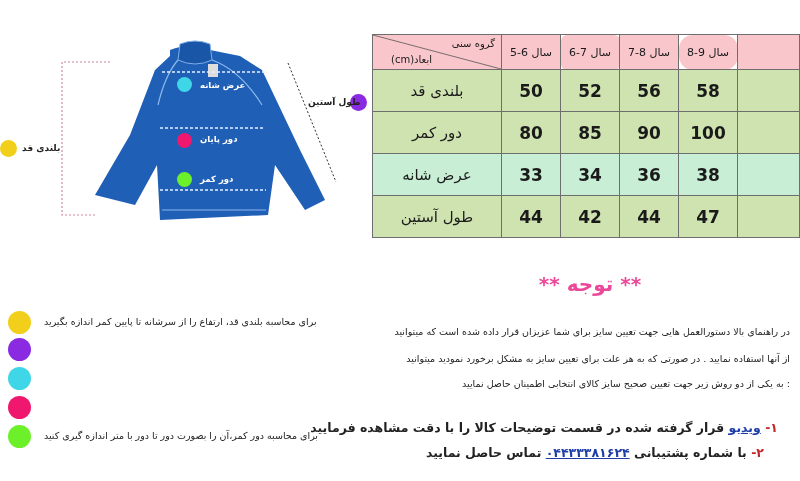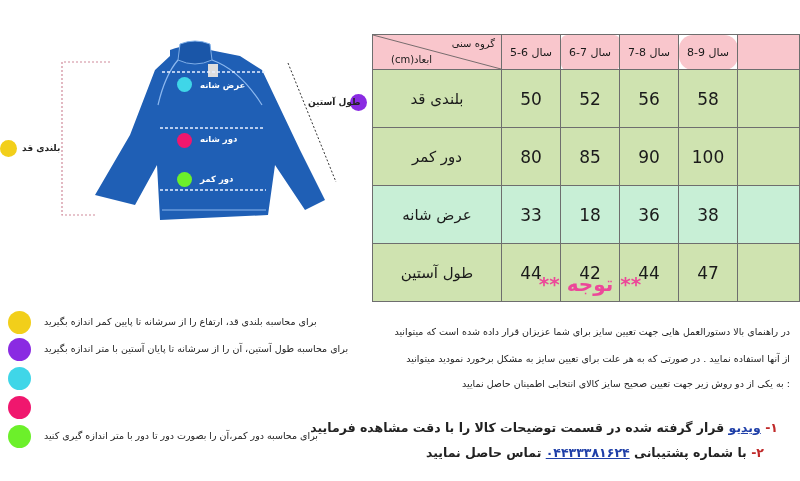--- a/index.html
+++ b/index.html
@@ -1,20 +1,20 @@
 <!DOCTYPE html>
 <html><head>
 <meta charset="utf-8">
 <style>
   html,body{margin:0;padding:0;}
   body{width:800px;height:481px;background:#ffffff;position:relative;overflow:hidden;font-family:"DejaVu Sans",sans-serif;}
   .abs{position:absolute;}
   
-  .size-table{position:absolute;left:372px;top:34px;width:428px;height:268px;border-collapse:collapse;direction:ltr;}
-  .size-table td{border:1px solid #6e6e6e;text-align:center;font-weight:normal;color:#1a1a1a;padding:0;}
+  .size-table{position:absolute;left:372px;top:34px;width:428px;height:204px;border-collapse:collapse;direction:ltr;}
+  .size-table td{border:1px solid #6e6e6e;text-align:center;font-weight:bold;color:#1a1a1a;padding:0;}
   .hdr td{background:#f9c6cc;height:34px;font-size:11px;font-weight:normal;}
   .r-odd td{background:#cfe3b0;}
   .r-even td{background:#c8efd6;}
   .size-table td.num{font-size:17px;}
   .size-table td.lbl{font-size:15px;font-weight:normal;direction:rtl;}
   .corner{position:relative;background:#f9c6cc;}
   .corner .diag{position:absolute;left:0;top:0;width:100%;height:100%;}
   .corner .top-lbl{position:absolute;right:6px;top:3px;font-size:10px;direction:rtl;}
   .corner .bot-lbl{position:absolute;left:18px;bottom:4px;font-size:10px;direction:rtl;}
   
@@ -54,21 +54,21 @@
 
     <line x1="162" y1="180" x2="266" y2="180" stroke="#8cb8ef" stroke-width="1"></line>
 
     <line x1="288" y1="33" x2="336" y2="152" stroke="#333" stroke-width="1" stroke-dasharray="2,2"></line>
   </svg>
 
   <div class="dot" style="left:177px;top:47px;width:15px;height:15px;background:#3fd6e8;"></div>
   <div class="shirt-lbl" style="left:200px;top:50px;">عرض شانه</div>
 
   <div class="dot" style="left:177px;top:103px;width:15px;height:15px;background:#f0176e;"></div>
-  <div class="shirt-lbl" style="left:200px;top:104px;">دور شانه</div>
+  <div class="shirt-lbl" style="left:200px;top:104px;">دور پایان</div>
 
   <div class="dot" style="left:177px;top:142px;width:15px;height:15px;background:#6cf02a;"></div>
   <div class="shirt-lbl" style="left:200px;top:144px;">دور کمر</div>
 
   <div class="dot" style="left:350px;top:64px;width:17px;height:17px;background:#8a2be2;"></div>
   <div class="side-lbl" style="left:308px;top:67px;">طول آستین</div>
 
   <div class="dot" style="left:0px;top:110px;width:17px;height:17px;background:#f2cf1a;"></div>
   <div class="side-lbl" style="left:22px;top:113px;">بلندی قد</div>
 </div>
@@ -101,21 +101,21 @@
     <td class="lbl">دور کمر</td>
     <td class="num">80</td>
     <td class="num">85</td>
     <td class="num">90</td>
     <td class="num">100</td>
     <td class="num"></td>
   </tr>
   <tr class="r-even">
     <td class="lbl">عرض شانه</td>
     <td class="num">33</td>
-    <td class="num">18</td>
+    <td class="num">34</td>
     <td class="num">36</td>
     <td class="num">38</td>
     <td class="num"></td>
   </tr>
   <tr class="r-odd">
     <td class="lbl">طول آستین</td>
     <td class="num">44</td>
     <td class="num">42</td>
     <td class="num">44</td>
     <td class="num">47</td>
@@ -124,21 +124,20 @@
 </tbody>
   </table>
 
 <div>
   <div class="legend-row" style="top:311px;">
     <div class="dot" style="background:#f2cf1a;"></div>
     <span class="txt">برای محاسبه بلندی قد، ارتفاع را از سرشانه تا پایین کمر اندازه بگیرید</span>
   </div>
   <div class="legend-row" style="top:338px;">
     <div class="dot" style="background:#8a2be2;"></div>
-    <span class="txt">برای محاسبه طول آستین، آن را از سرشانه تا پایان آستین با متر اندازه بگیرید</span>
   </div>
   <div class="legend-row" style="top:367px;">
     <div class="dot" style="background:#3fd6e8;"></div>
   </div>
   <div class="legend-row" style="top:396px;">
     <div class="dot" style="background:#f0176e;"></div>
   </div>
   <div class="legend-row" style="top:425px;">
     <div class="dot" style="background:#6cf02a;"></div>
     <span class="txt">برای محاسبه دور کمر،آن را بصورت دور تا دور با متر  اندازه گیری کنید</span>

